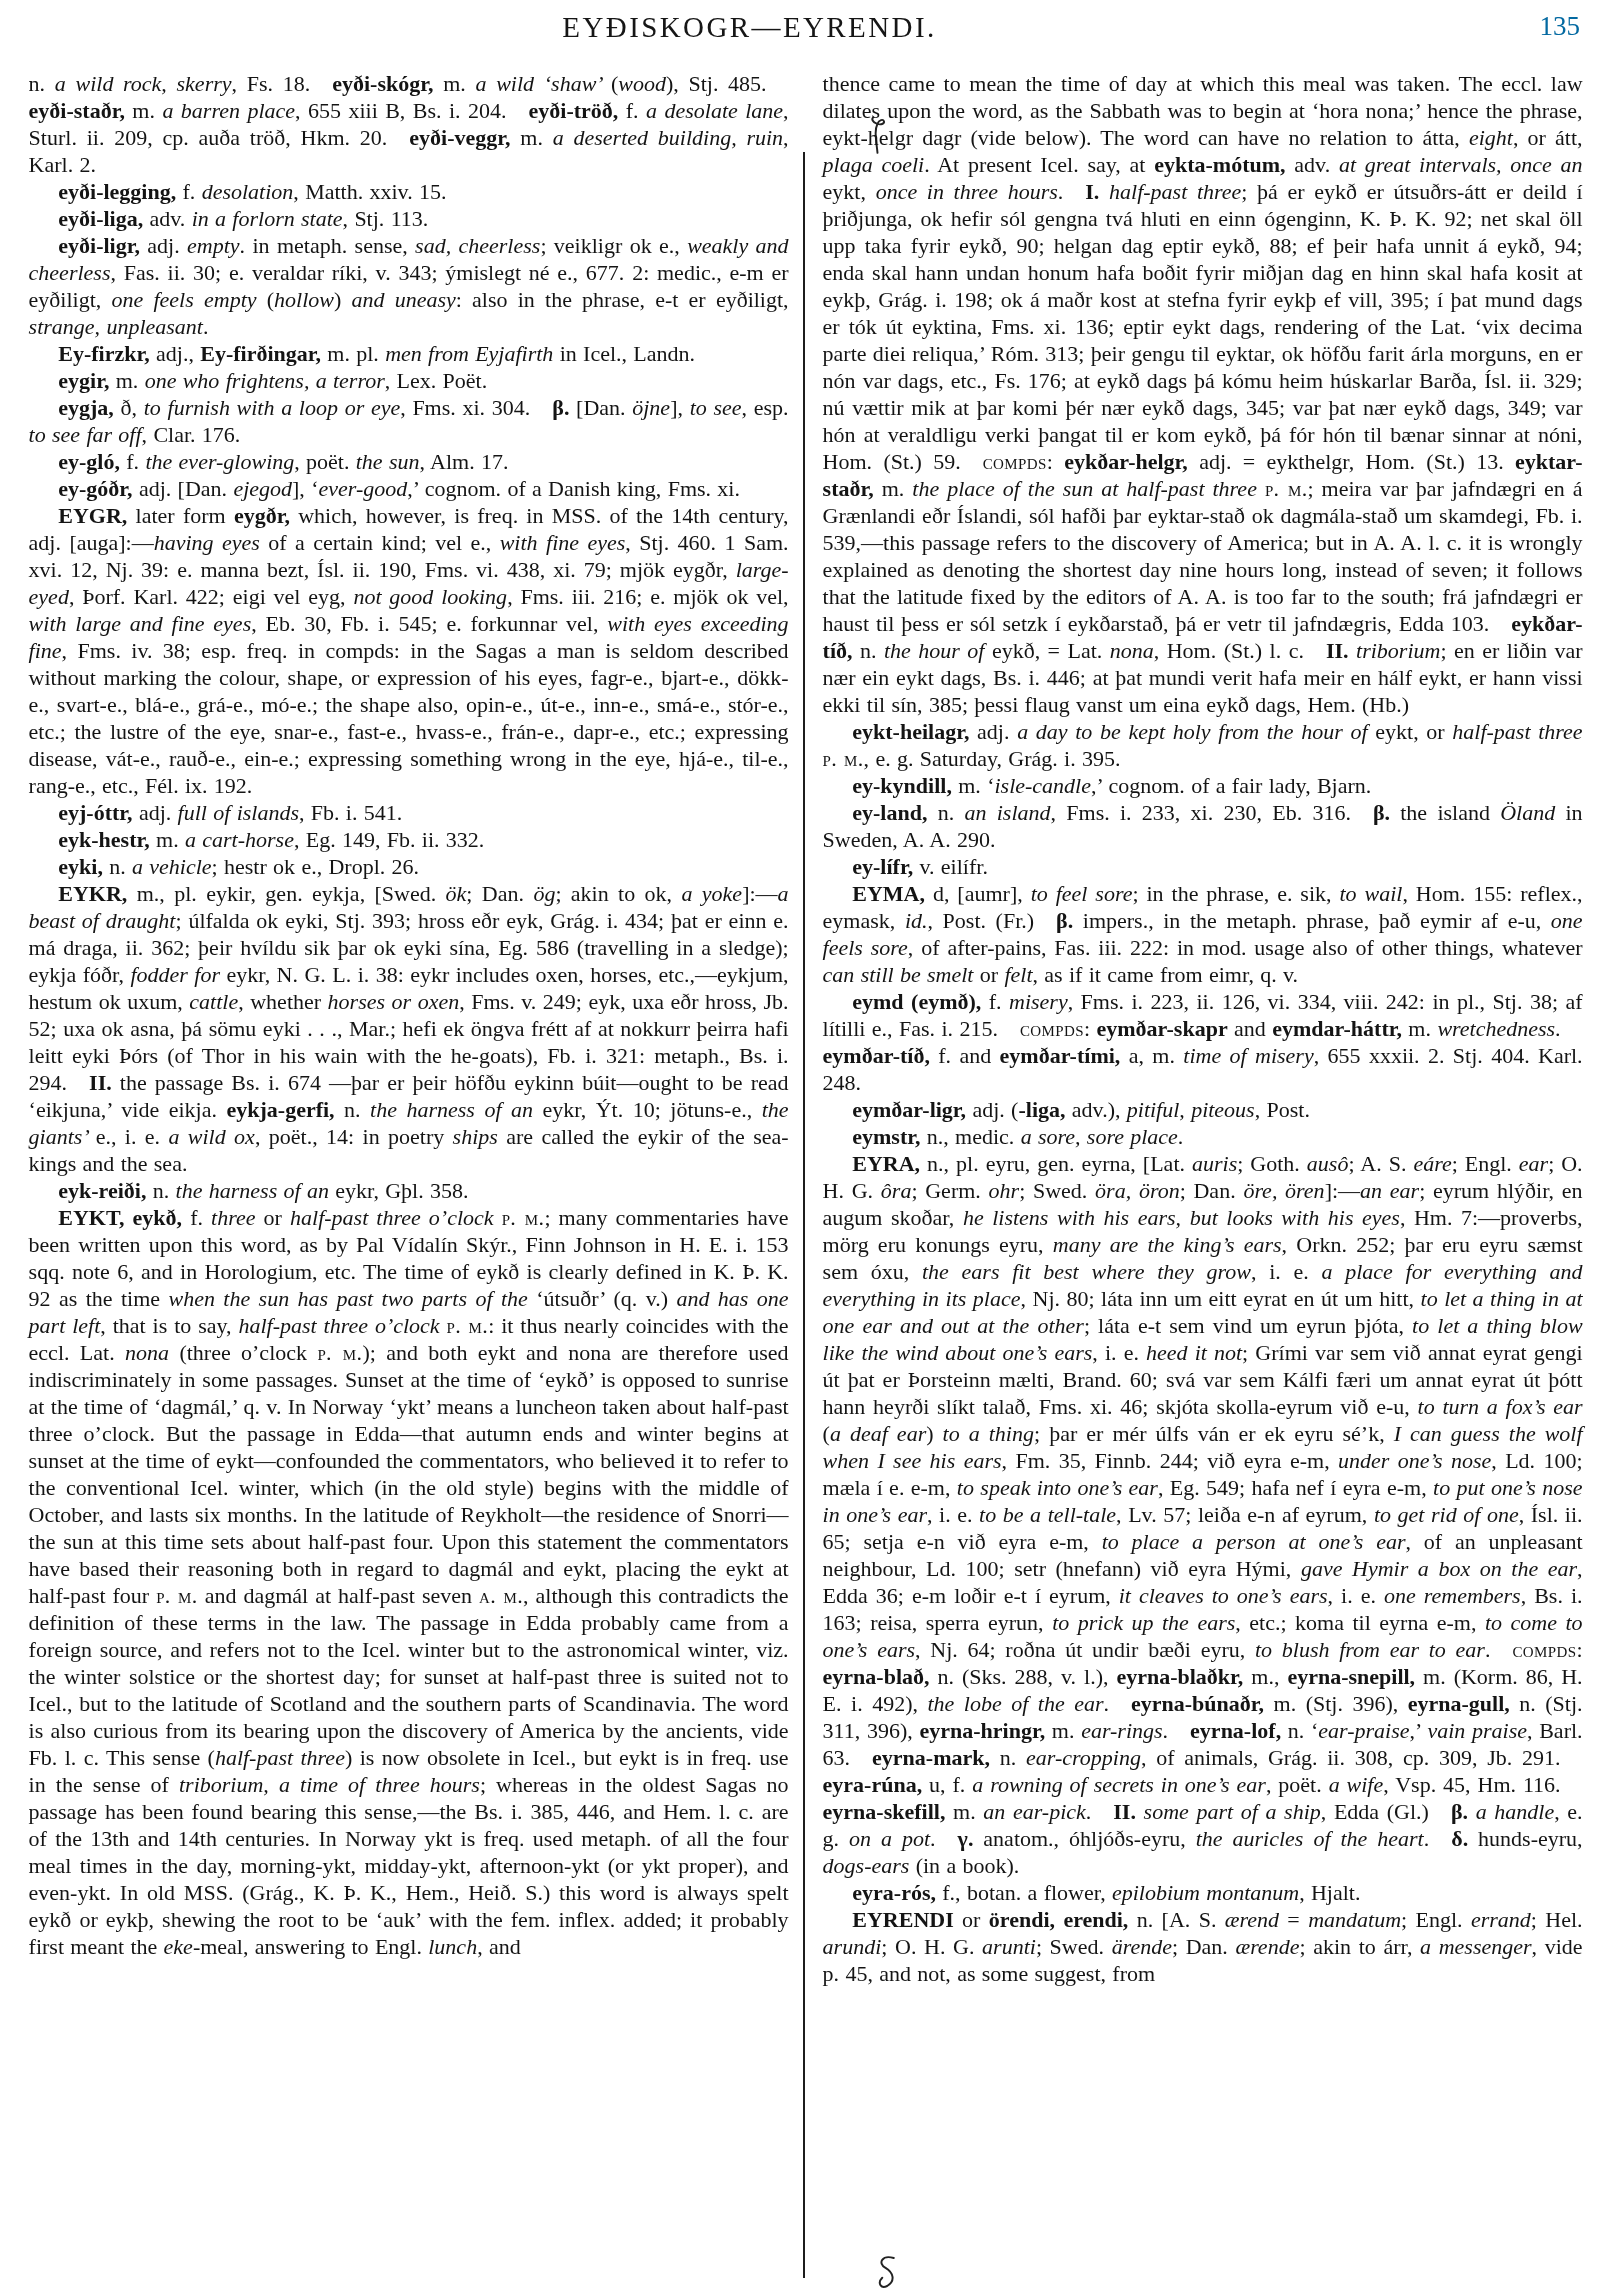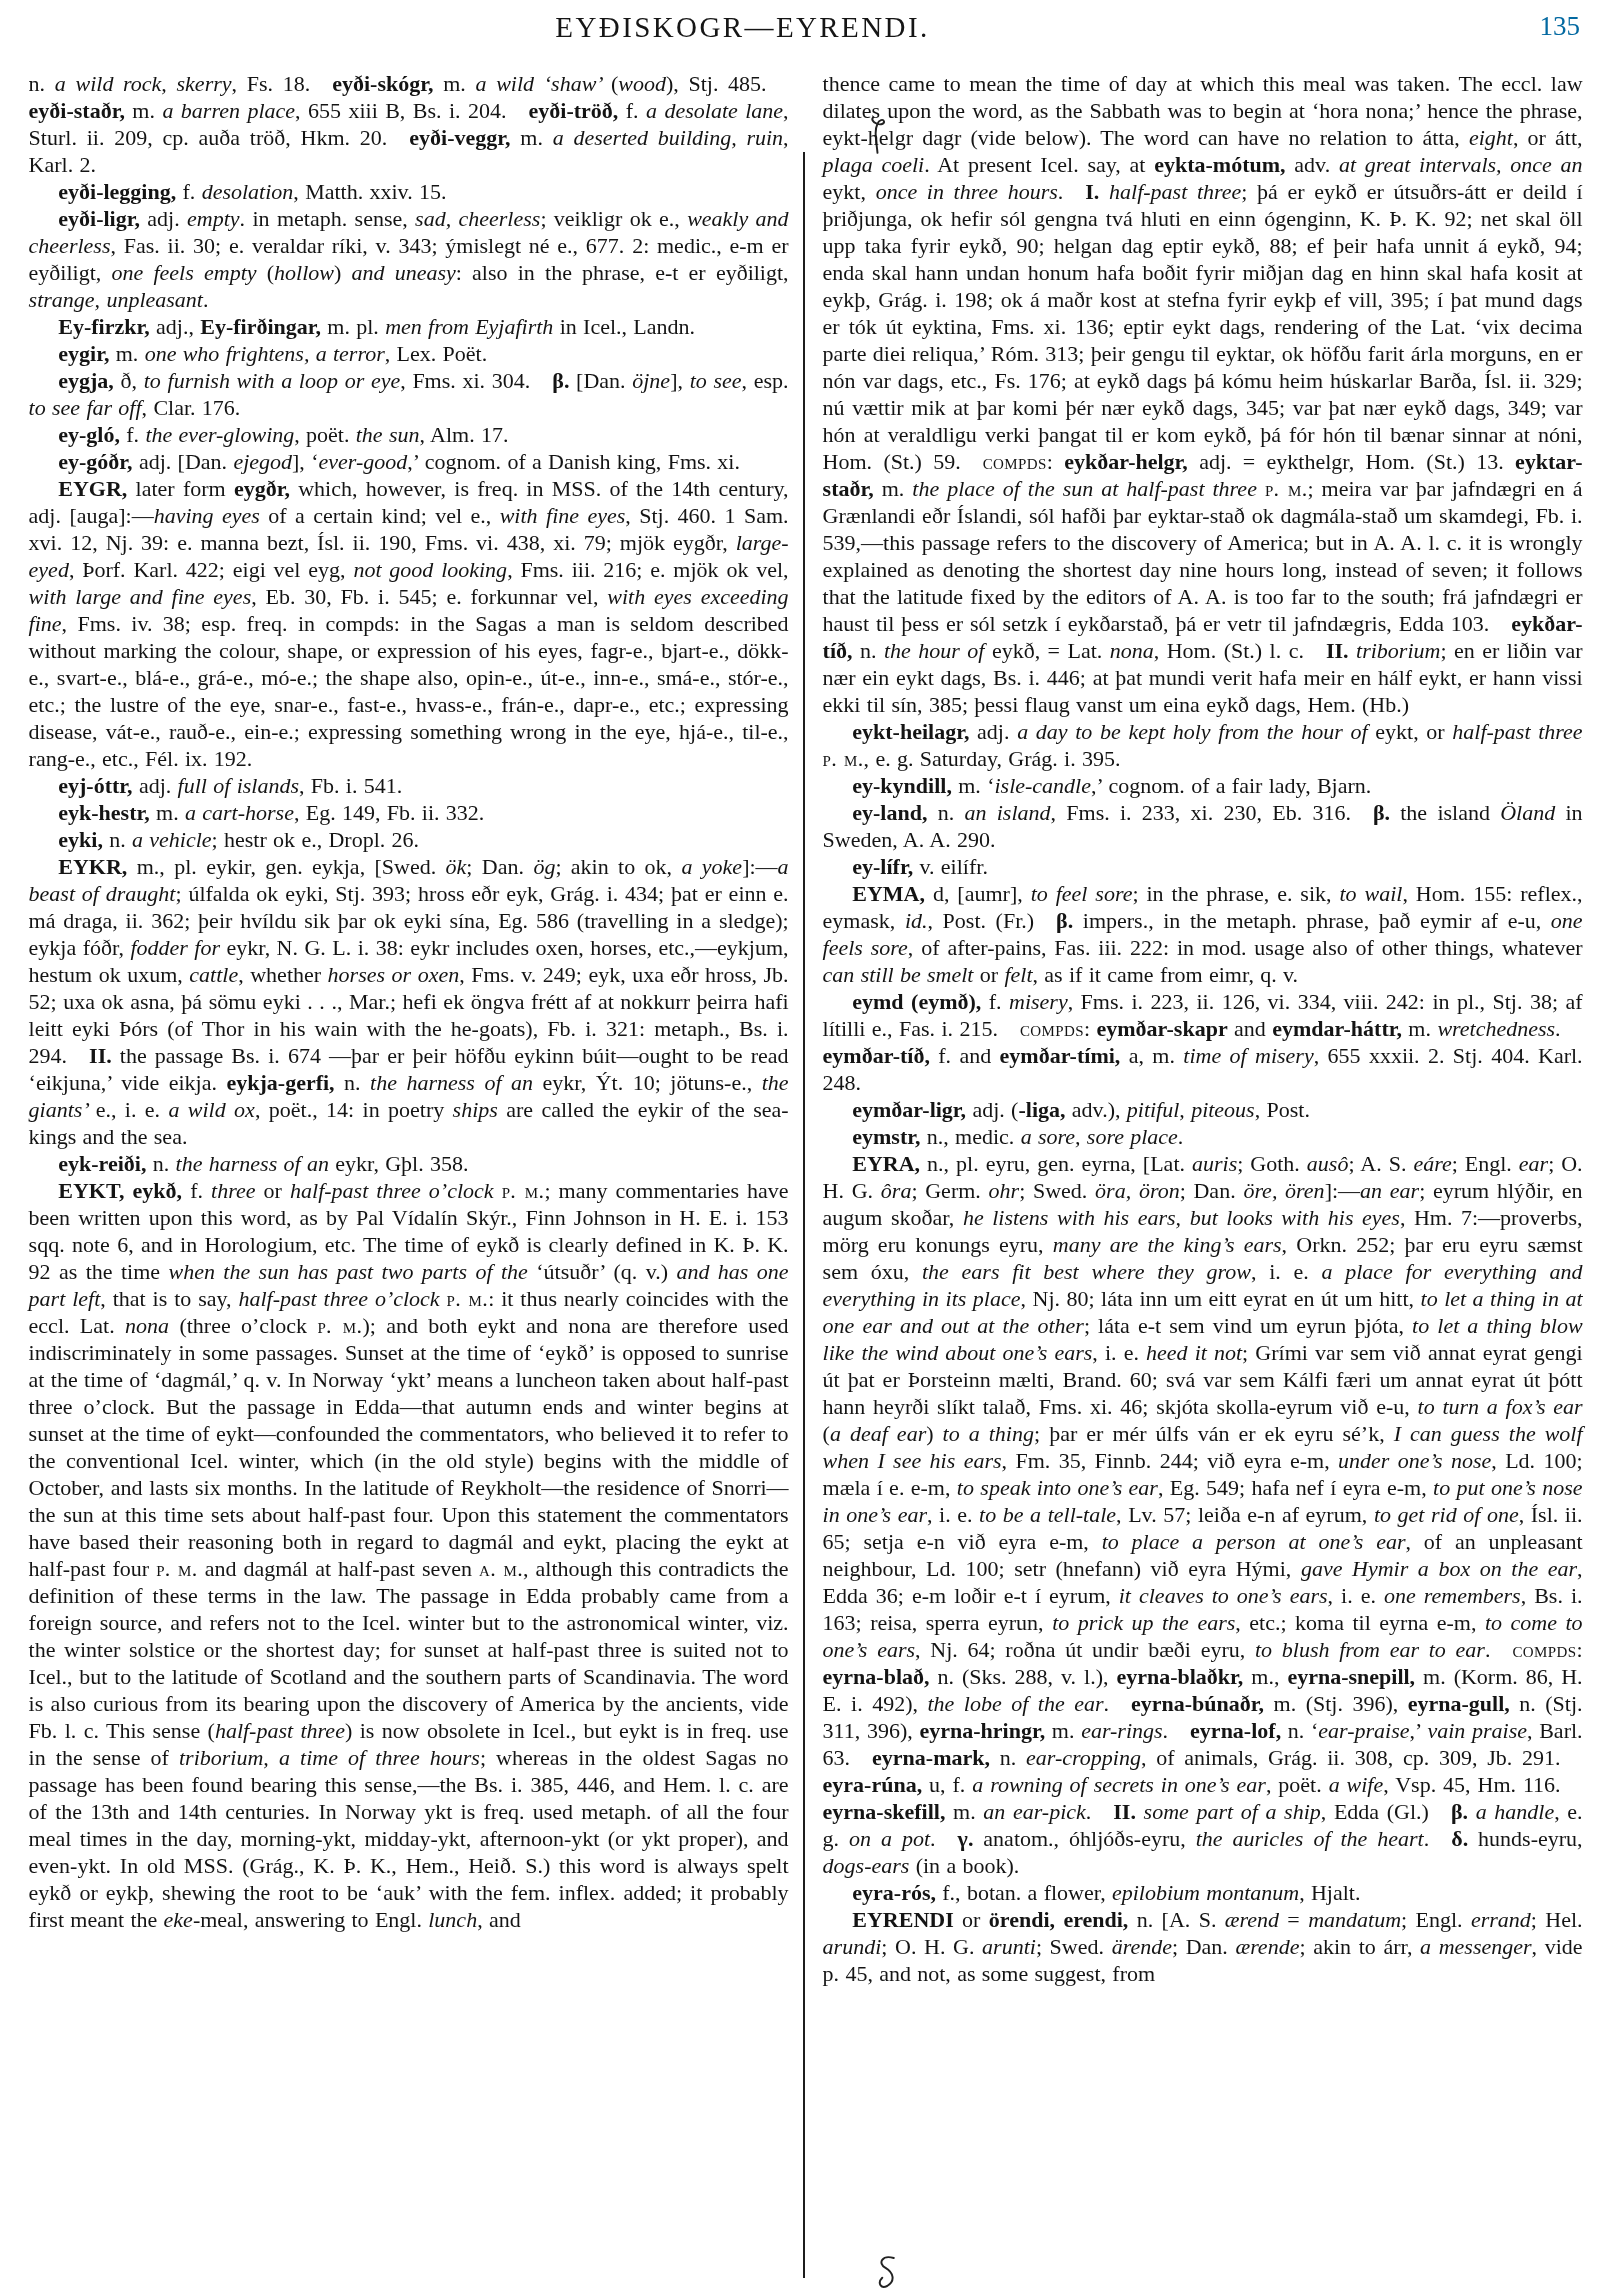--- a/index.html
+++ b/index.html
@@ -1,18 +1,18 @@
 <!DOCTYPE html>
 <html style="font-size:13px"><head>
 <meta charset="utf-8">
 <style>
   html,body{margin:0;padding:0;background:#e8e8e4;}
   .page{position:relative;width:1614px;height:2295px;background:#ffffff;color:#141414;
         font-family:"Liberation Serif", serif;overflow:hidden;}
-  .running-head{position:absolute;top:11.4px;left:0;width:1485px;text-align:center;
+  .running-head{position:absolute;top:11.4px;left:7px;width:1485px;text-align:center;
         font-size:29px;letter-spacing:2.4px;font-weight:normal;color:#161616;}
   .page-number{position:absolute;top:11.4px;right:34px;font-size:27px;color:#0369a1;}
   .columns{position:absolute;top:70px;left:28.6px;width:1562px;display:flex;gap:34px;}
   .col{width:760px;}
   .divider{position:absolute;left:803px;top:152px;height:2126px;width:1.6px;background:#1c1c1c;}
   .col p{margin:0;text-indent:1.35em;text-align:justify;font-size:22px;line-height:27px;
         word-spacing:0.8px;}
   .col p.noindent{text-indent:0;}
   .b{font-weight:bold;}
   .i{font-style:italic;}
@@ -33,20 +33,21 @@
     <path d="M20 48 C18 30 16 20 20 12 C22 7 27 6 28 9 C29 12 24 14 19 12 C14 10 12 6 15 4" fill="none" stroke="#222" stroke-width="2.4" stroke-linecap="round"></path>
   </svg>
   <svg class="ink-bottom" viewBox="0 0 34 46">
     <path d="M24 6 C10 2 4 12 14 18 C24 24 26 34 16 40 C8 44 4 36 10 30" fill="none" stroke="#222" stroke-width="2.4" stroke-linecap="round"></path>
   </svg>
 
   <div class="columns">
     <div class="col">
         <p class="noindent">n. <span class="i">a wild rock, skerry</span>, Fs. 18. <span class="b">eyði-skógr,</span> m. <span class="i">a wild ‘shaw’ </span>(<span class="i">wood</span>), Stj. 485. <span class="b">eyði-staðr,</span> m. <span class="i">a barren place</span>, 655 xiii B, Bs. i. 204. <span class="b">eyði-tröð,</span> f. <span class="i">a desolate lane</span>, Sturl. ii. 209, cp. auða tröð, Hkm. 20. <span class="b">eyði-veggr,</span> m. <span class="i">a deserted building, ruin</span>, Karl. 2.</p>
         <p><span class="b">eyði-legging,</span> f. <span class="i">desolation</span>, Matth. xxiv. 15.</p>
+        <p><span class="b">eyði-liga,</span> adv. <span class="i">in a forlorn state</span>, Stj. 113.</p>
         <p><span class="b">eyði-ligr,</span> adj. <span class="i">empty</span>. in metaph. sense, <span class="i">sad, cheerless</span>; veikligr ok e., <span class="i">weakly and cheerless</span>, Fas. ii. 30; e. veraldar ríki, v. 343; ýmislegt né e., 677. 2: medic., e-m er eyðiligt, <span class="i">one feels empty </span>(<span class="i">hollow</span>) <span class="i">and uneasy</span>: also in the phrase, e-t er eyðiligt, <span class="i">strange, unpleasant</span>.</p>
         <p><span class="b">Ey-firzkr,</span> adj., <span class="b">Ey-firðingar,</span> m. pl. <span class="i">men from Eyjafirth </span>in Icel., Landn.</p>
         <p><span class="b">eygir,</span> m. <span class="i">one who frightens, a terror</span>, Lex. Poët.</p>
         <p><span class="b">eygja,</span> ð, <span class="i">to furnish with a loop or eye</span>, Fms. xi. 304. <span class="b">β.</span> [Dan. <span class="i">öjne</span>], <span class="i">to see</span>, esp. <span class="i">to see far off</span>, Clar. 176.</p>
         <p><span class="b">ey-gló,</span> f. <span class="i">the ever-glowing</span>, poët. <span class="i">the sun</span>, Alm. 17.</p>
         <p><span class="b">ey-góðr,</span> adj. [Dan. <span class="i">ejegod</span>], ‘<span class="i">ever-good</span>,’ cognom. of a Danish king, Fms. xi.</p>
         <p><span class="b">EYGR,</span> later form <span class="b">eygðr,</span> which, however, is freq. in MSS. of the 14th century, adj. [auga]:—<span class="i">having eyes </span>of a certain kind; vel e., <span class="i">with fine eyes</span>, Stj. 460. 1 Sam. xvi. 12, Nj. 39: e. manna bezt, Ísl. ii. 190, Fms. vi. 438, xi. 79; mjök eygðr, <span class="i">large-eyed</span>, Þorf. Karl. 422; eigi vel eyg, <span class="i">not good looking</span>, Fms. iii. 216; e. mjök ok vel, <span class="i">with large and fine eyes</span>, Eb. 30, Fb. i. 545; e. forkunnar vel, <span class="i">with eyes exceeding fine</span>, Fms. iv. 38; esp. freq. in compds: in the Sagas a man is seldom described without marking the colour, shape, or expression of his eyes, fagr-e., bjart-e., dökk-e., svart-e., blá-e., grá-e., mó-e.; the shape also, opin-e., út-e., inn-e., smá-e., stór-e., etc.; the lustre of the eye, snar-e., fast-e., hvass-e., frán-e., dapr-e., etc.; expressing disease, vát-e., rauð-e., ein-e.; expressing something wrong in the eye, hjá-e., til-e., rang-e., etc., Fél. ix. 192.</p>
         <p><span class="b">eyj-óttr,</span> adj. <span class="i">full of islands</span>, Fb. i. 541.</p>
         <p><span class="b">eyk-hestr,</span> m. <span class="i">a cart-horse</span>, Eg. 149, Fb. ii. 332.</p>
         <p><span class="b">eyki,</span> n. <span class="i">a vehicle</span>; hestr ok e., Dropl. 26.</p>

